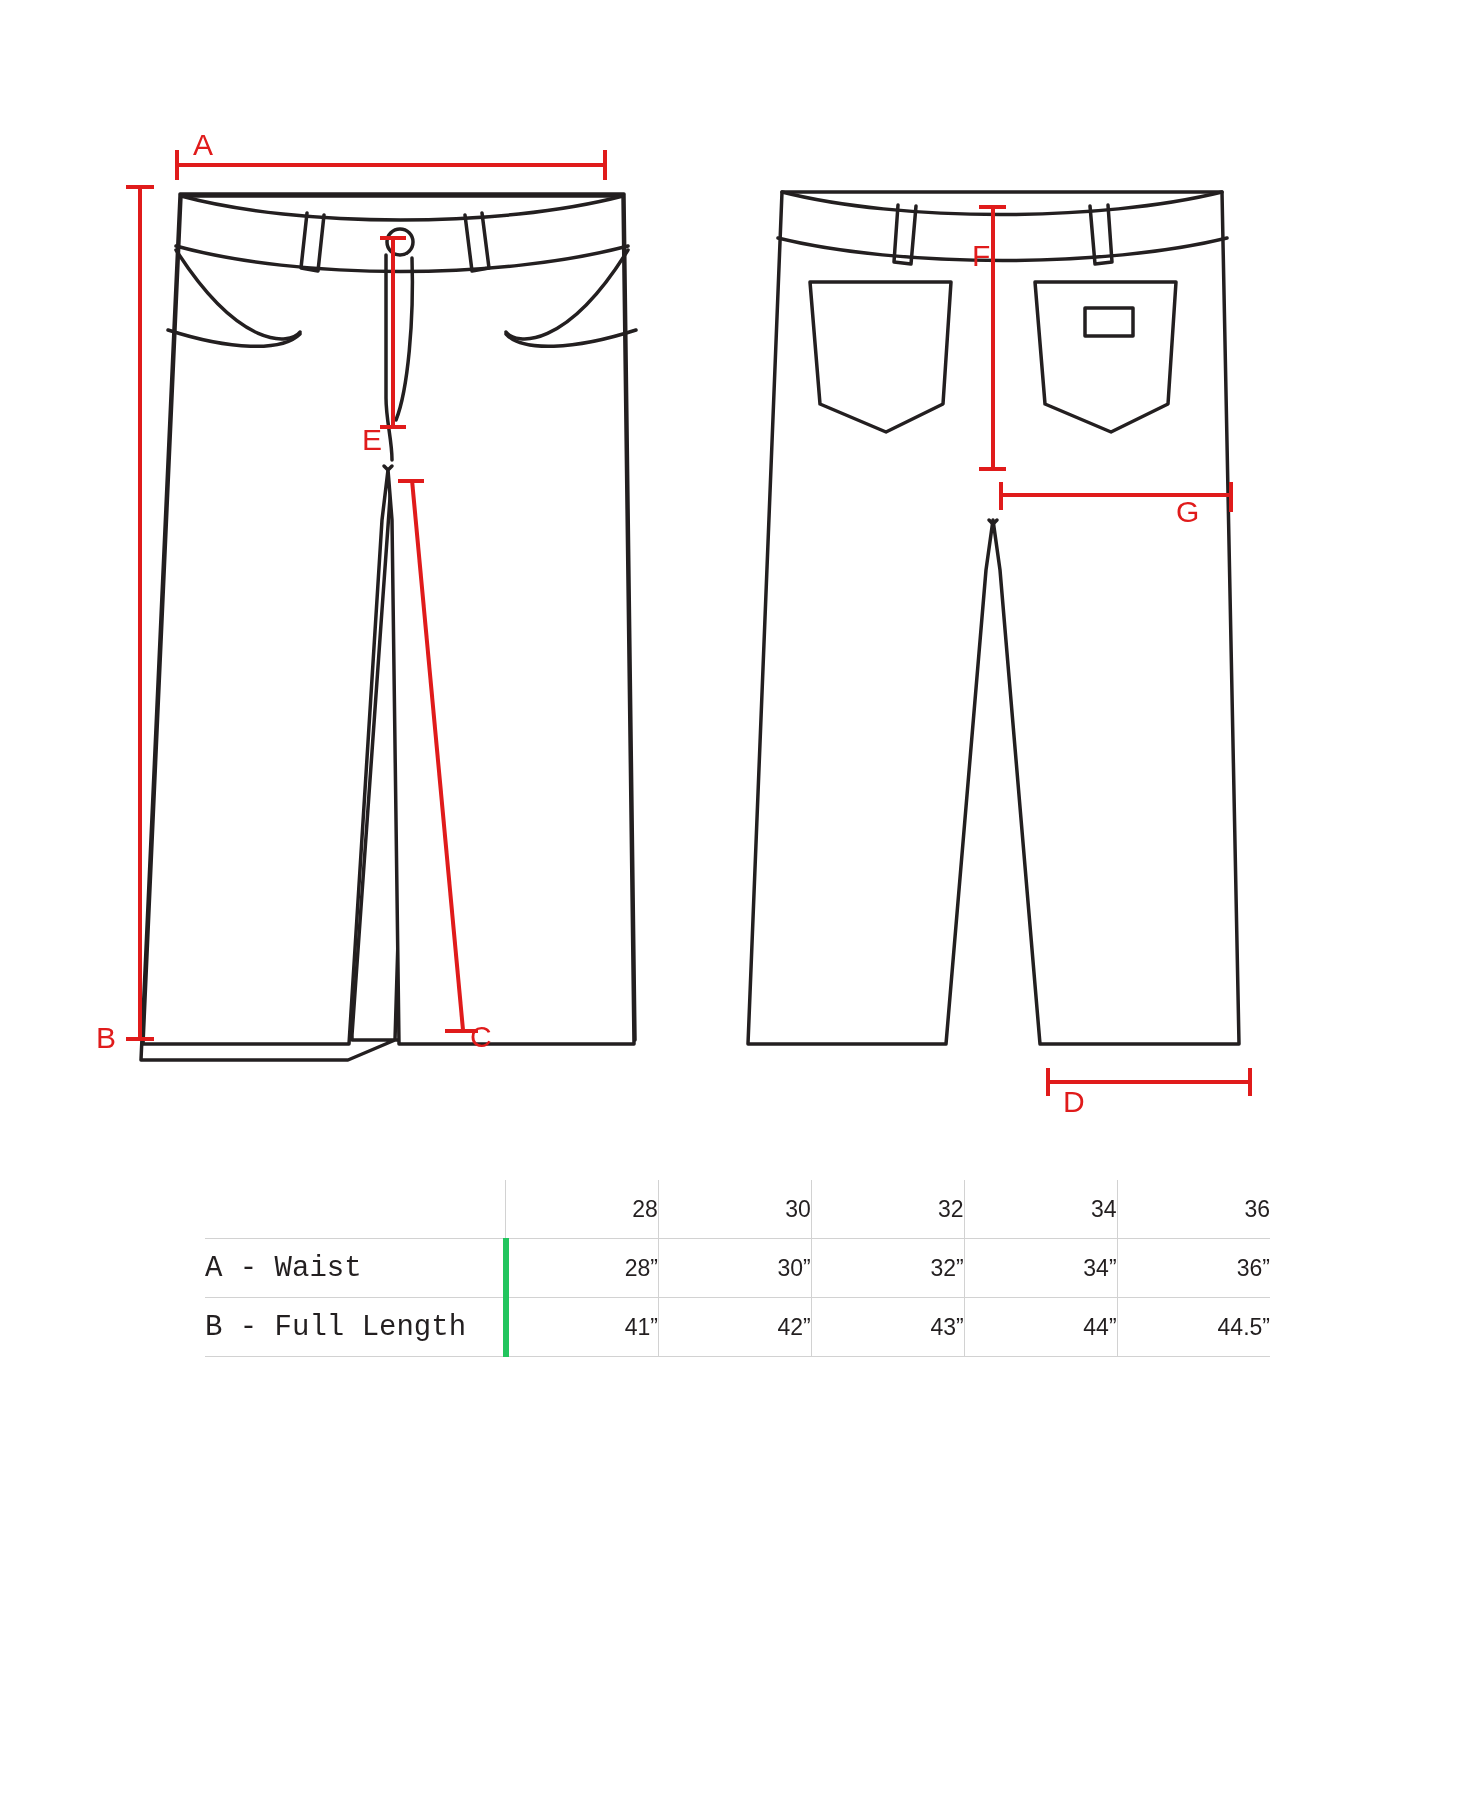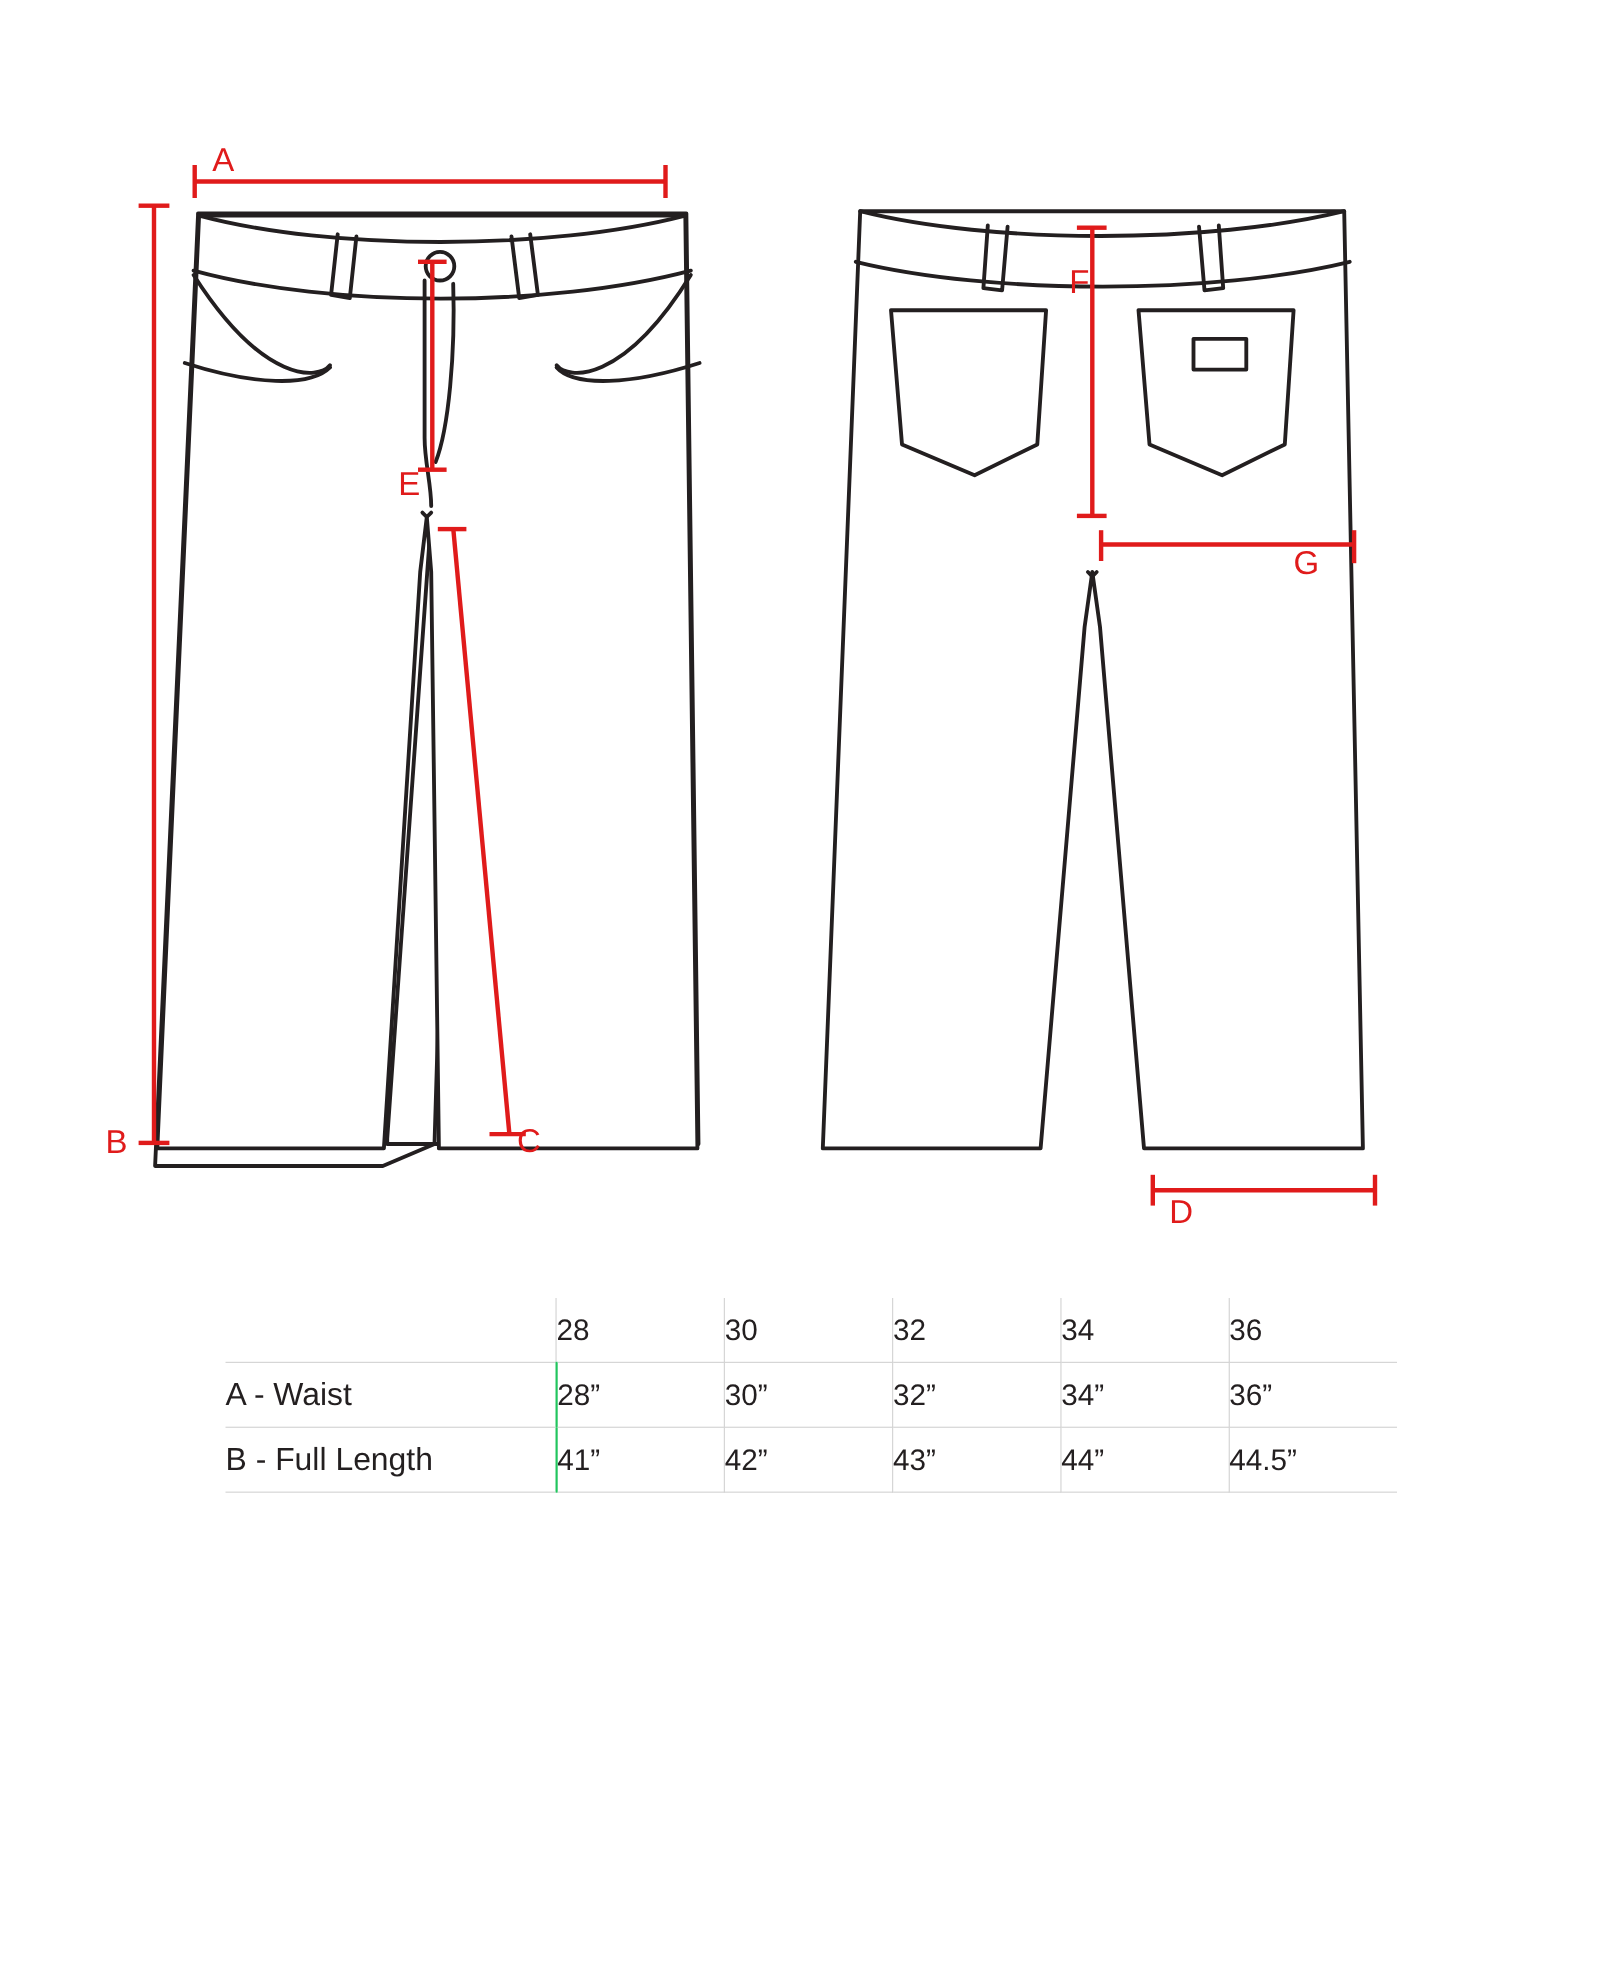--- a/index.html
+++ b/index.html
@@ -37,25 +37,25 @@
     width: 1065px;
   }
   table.size-table {
     border-collapse: collapse;
     width: 1065px;
     table-layout: fixed;
   }
   table.size-table td, table.size-table th {
     border: 1px solid #d2d2d2;
     font-weight: normal;
-    font-size: 27px;
+    font-size: 23px;
     color: #231f20;
     padding: 0;
     height: 58px;
-    text-align: left;
+    text-align: right;
     vertical-align: middle;
     font-family: "Liberation Sans", sans-serif;
   }
   table.size-table tr.header-row td,
   table.size-table tr.header-row th {
     border-top: none;
   }
   table.size-table td.rowhead,
   table.size-table th.corner {
     text-align: left;
@@ -68,21 +68,22 @@
     border-top: none;
     border-bottom: none;
   }
   table.size-table tr.header-row td.sizecol {
     border-top: none;
   }
   table.size-table tr:last-child td {
     border-bottom: 1px solid #d2d2d2;
   }
   table.size-table td.rowhead {
-    border-right: 2px solid #22c55e;
+    border-right: 6px solid #22c55e;
+    font-family: Liberation Mono, monospace;
   }
   table.size-table td.sizecol:last-child,
   table.size-table th.sizecol:last-child {
     border-right: none;
   }
   .lbl {
     font-family: "Liberation Sans", sans-serif;
     font-size: 30px;
     fill: #e01b1b;
     font-weight: normal;

